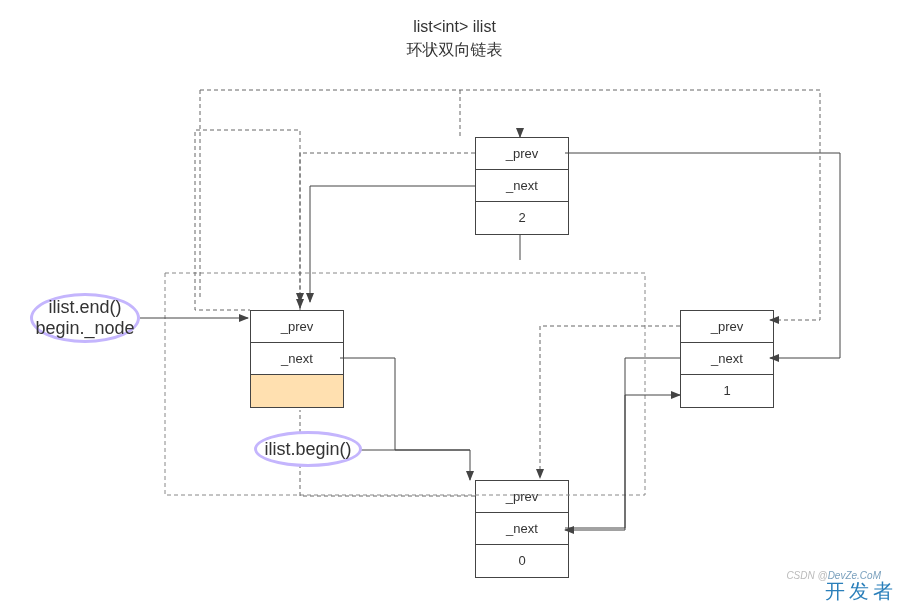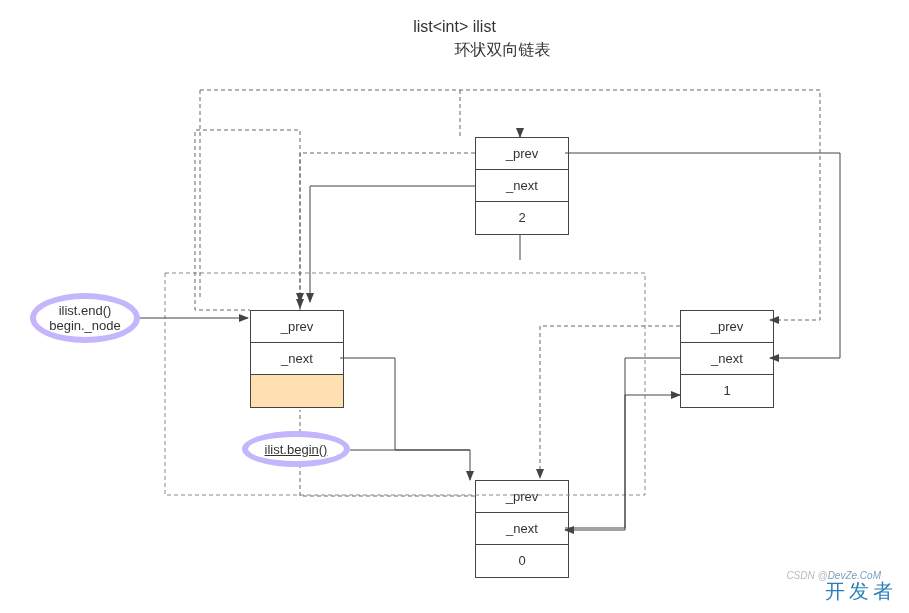--- a/index.html
+++ b/index.html
@@ -15,48 +15,48 @@
     color: #333;
   }
   .title {
     position: absolute;
     left: 50%;
     transform: translateX(-50%);
     text-align: left;
     font-size: 16px;
   }
   .title-line1 { top: 18px; }
-  .title-line2 { top: 40px; margin-left: 48px; }
+  .title-line2 { top: 40px; }
   
   .node {
     position: absolute;
     width: 94px;
     border: 1px solid #444;
     background: #fff;
   }
   .cell {
     height: 32px;
     line-height: 32px;
     text-align: center;
     border-bottom: 1px solid #444;
     font-size: 13px;
   }
   .cell:last-child { border-bottom: none; }
   .hl { background: #ffe0b0; }
   
   .ellipse {
     position: absolute;
-    border: 6px solid #c4b5fd;
+    border: 3px solid #c4b5fd;
     border-radius: 50%;
     text-align: center;
     display: flex;
     flex-direction: column;
     justify-content: center;
     align-items: center;
-    font-size: 13px;
+    font-size: 18px;
     background: #fff;
     z-index: 3;
   }
   
   svg.wires {
     position: absolute;
     top: 0; left: 0;
     width: 909px; height: 613px;
     pointer-events: none;
   }
@@ -110,21 +110,21 @@
   <div class="cell">_prev</div>
   <div class="cell">_next</div>
   <div class="cell">0</div>
 </div>
 
 <div class="ellipse" style="left:30px; top:293px; width:110px; height:50px;">
   <div>ilist.end()</div>
   <div>begin._node</div>
 </div>
 
-<div class="ellipse" style="left:242px; top:431px; width:108px; height:36px;text-decoration:underline;">
+<div class="ellipse" style="left:254px; top:431px; width:108px; height:36px;">
   <div>ilist.begin()</div>
 </div>
 
 <svg class="wires">
   <defs>
     <marker id="ah" markerWidth="10" markerHeight="8" refX="9" refY="4" orient="auto">
       <path d="M0,0 L10,4 L0,8 z" fill="#444"></path>
     </marker>
   </defs>
 

